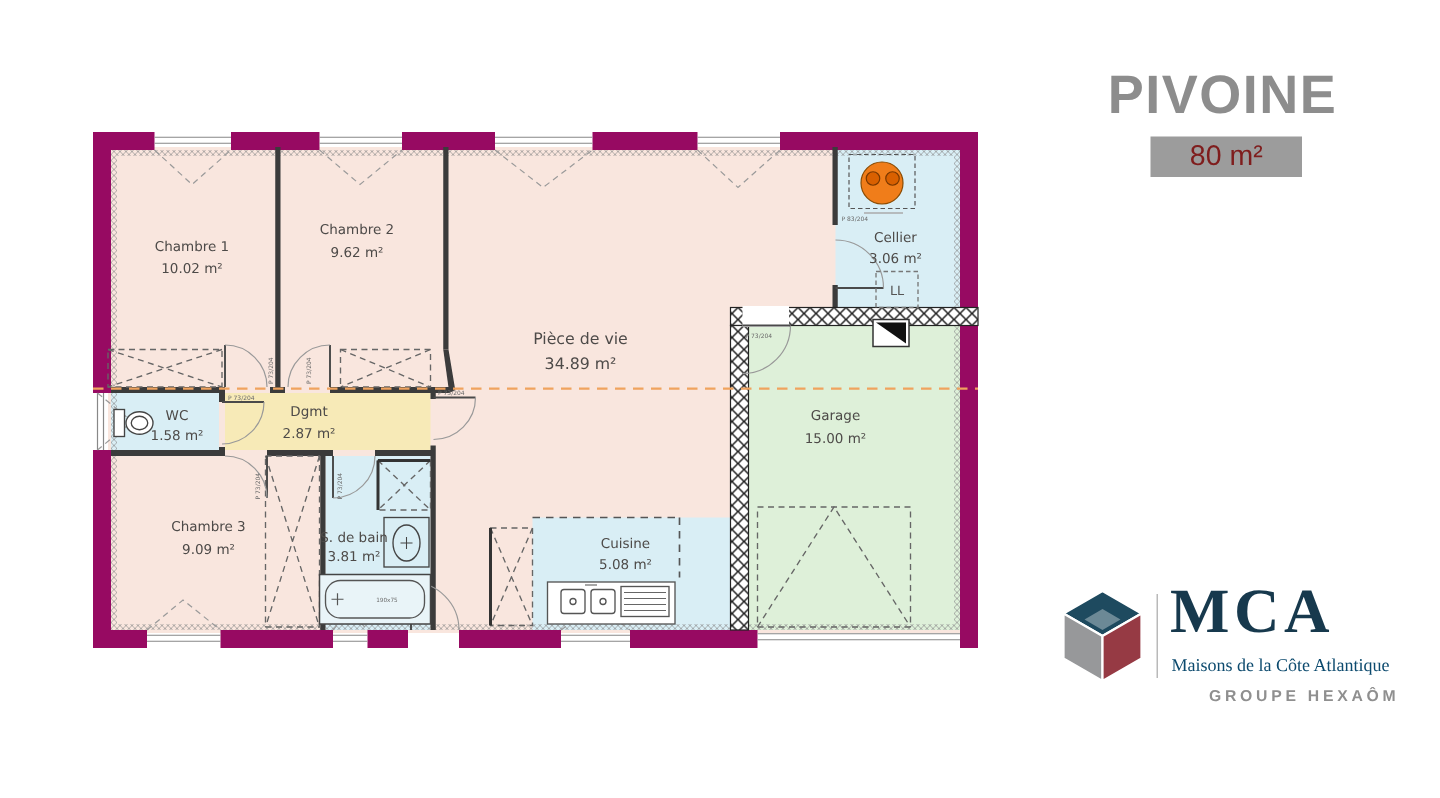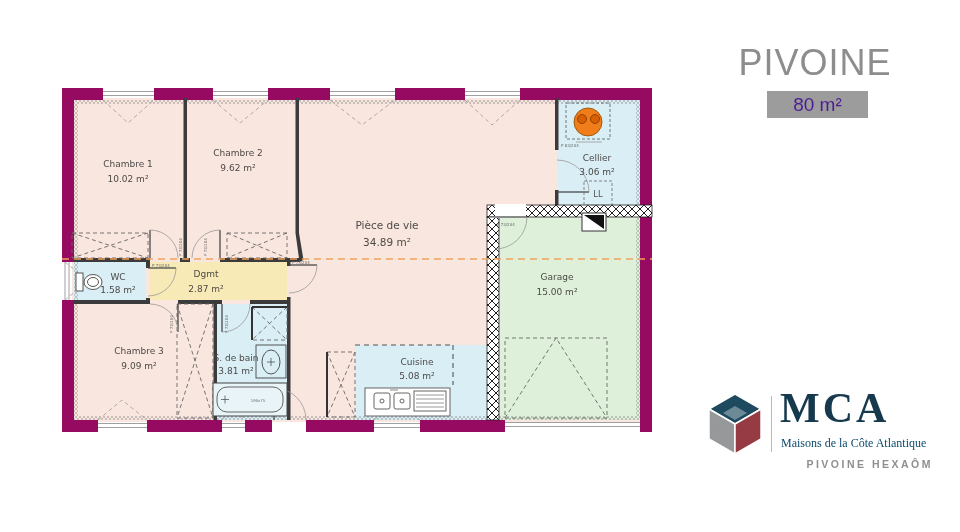--- a/index.html
+++ b/index.html
@@ -10,26 +10,26 @@
   #plan-wrap svg { display:block; width:595px; height:355px; }
 
   .room-name, .room-area { font-family:"DejaVu Sans", sans-serif; fill:#4d4a48; font-size:9px; }
   .room-name-big, .room-area-big { font-family:"DejaVu Sans", sans-serif; fill:#4d4a48; font-size:10.5px; }
   .door-label { font-family:"DejaVu Sans", sans-serif; fill:#6b6b6b; font-size:4px; }
   .tiny-label { font-family:"DejaVu Sans", sans-serif; fill:#6b6b6b; font-size:3.8px; }
   .ll-label { font-family:"DejaVu Sans", sans-serif; fill:#555; font-size:8.5px; }
 
   #plan-title {
     position:absolute; left:700px; top:42px; width:230px;
-    text-align:center; font-size:36px; font-weight:400;
+    text-align:center; font-size:36px; font-weight:700;
     letter-spacing:1px; color:#8d8d8d;
   }
   #area-badge {
     position:absolute; left:767px; top:91px; width:101px; height:27px;
-    background:#9c9c9c; color:#4c1d95; font-size:19px;
+    background:#9c9c9c; color:#7f1d1d; font-size:19px;
     text-align:center; line-height:27px; font-weight:400;
   }
 
   #brand { position:absolute; left:705px; top:388px; width:230px; height:90px; }
   #brand-cube { position:absolute; left:0px; top:4px; }
   #brand-divider { position:absolute; left:66px; top:8px; width:1px; height:56px; background:#b9b9b9; }
   #brand-name {
     position:absolute; left:75px; top:-4px;
     font-family:"Liberation Serif", serif; font-size:42px; font-weight:600;
     letter-spacing:3px; color:#17394d;
@@ -313,16 +313,16 @@
   <div id="brand">
     <svg id="brand-cube" width="60" height="66" viewBox="0 0 60 66">
       <polygon points="30,2 56,17 30,32 4,17" fill="#1e4a5f" stroke="#ffffff" stroke-width="1.5"></polygon>
       <polygon points="4,17 30,32 30,62 4,47" fill="#97989a" stroke="#ffffff" stroke-width="1.5"></polygon>
       <polygon points="56,17 30,32 30,62 56,47" fill="#963a44" stroke="#ffffff" stroke-width="1.5"></polygon>
       <polygon points="30,14 42,21 30,28 18,21" fill="#ffffff" opacity="0.35"></polygon>
     </svg>
     <div id="brand-divider"></div>
     <div id="brand-name">MCA</div>
     <div id="brand-tagline">Maisons de la Côte Atlantique</div>
-    <div id="brand-group">PIVOINE HEXAÔM</div>
+    <div id="brand-group">GROUPE HEXAÔM</div>
   </div>
 
 </div>
 
 </body></html>

